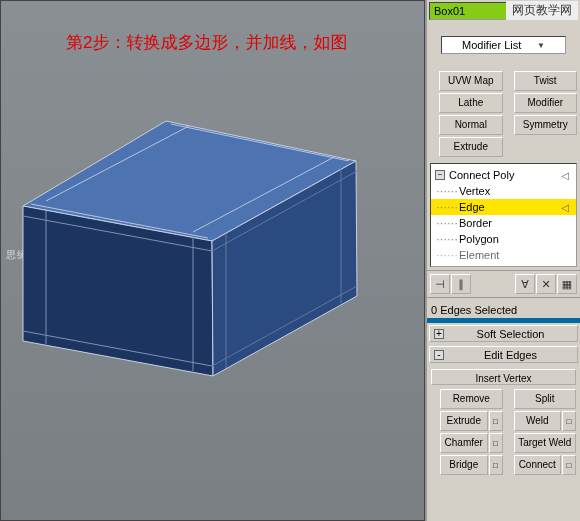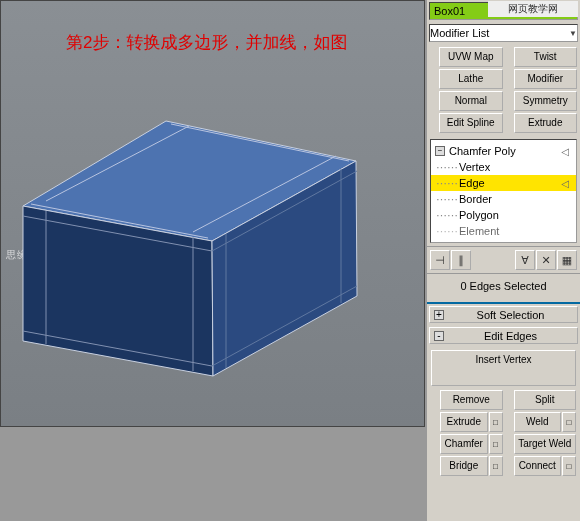--- a/index.html
+++ b/index.html
@@ -7,21 +7,21 @@
       width: 580px;
       height: 521px;
       font-family: "Microsoft YaHei", Arial, sans-serif;
       font-size: 11px;
       display: flex;
       overflow: hidden;
       background: #999;
     }
     .viewport {
       width: 425px;
-      height: 427px;
+      height: 521px;
       background: linear-gradient(180deg, #8a8f94 0%, #7a7f84 100%);
       position: relative;
       border: 1px solid #444;
     }
     .caption {
       position: absolute;
       top: 30px;
       left: 65px;
       color: #e00000;
       font-size: 17px;
@@ -55,22 +55,22 @@
       background: #84cc16;
       border: 1px inset #999;
       padding: 2px 4px;
       margin: 2px;
       font-size: 11px;
       height: 18px;
     }
     .mod-list {
       background: #fff;
       border: 1px inset #999;
-      padding: 2px 0;
-      margin: 2px;
+      padding: 2px 20px;
+      margin: 14px;
       font-size: 11px;
       height: 18px;
       display: flex;
       align-items: center;
       justify-content: space-between;
     }
     .chev { font-size: 8px; color: #444; }
     .btn-grid {
       display: grid;
       grid-template-columns: 1fr 1fr;
@@ -124,24 +124,24 @@
       width: 20px; height: 20px;
       border: 1px outset #fff;
       background: #d4d0c8;
       font-size: 11px;
       display: flex; align-items: center; justify-content: center;
       cursor: pointer;
       color: #333;
     }
     .spacer { flex: 1; }
     .status {
-      text-align: center;
-      padding: 6px 4px 10px;
-      font-size: 11px;
-      border-bottom: 2px solid #0369a1;
+      text-align: left;
+      padding: 6px 4px 2px;
+      font-size: 11px;
+      border-bottom: 5px solid #0369a1;
     }
     .rollup-head {
       display: flex;
       align-items: center;
       background: #d4d0c8;
       border: 1px outset #fff;
       margin: 2px;
       padding: 1px 4px;
       font-size: 11px;
       height: 17px;
@@ -161,21 +161,21 @@
     .wide-btn {
       display: block;
       width: calc(100% - 4px);
       margin: 2px;
       background: #d4d0c8;
       border: 1px outset #fff;
       padding: 3px;
       font-size: 10px;
       text-align: center;
       cursor: pointer;
-      height: 36px;
+      height: 16px;
     }
     .btn-grid2 {
       display: grid;
       grid-template-columns: 1fr 1fr;
       gap: 2px;
       padding: 2px;
     }
     .split-btn {
       display: flex;
       gap: 1px;
@@ -186,24 +186,24 @@
       background: #d4d0c8;
       border: 1px outset #fff;
       font-size: 8px;
       display: flex; align-items: center; justify-content: center;
       cursor: pointer;
     }
     .top-logo {
       position: absolute;
       top: 1px;
       right: 2px;
-      font-size: 10px;
+      font-size: 12px;
       color: #333;
       background: #eee;
-      padding: 1px 20px;
+      padding: 1px 6px;
     }
   </style>
 </head>
 <body>
 
 <div class="viewport">
   <div class="caption">第2步：转换成多边形，并加线，如图</div>
   <div class="watermark">思缘设计论坛 - WWW.MISSYUAN.COM</div>
   <svg class="box3d" viewBox="0 0 350 280">
 
@@ -238,28 +238,27 @@
     <span class="chev">▼</span>
   </div>
 
   <div class="btn-grid">
     <div class="mod-btn">UVW Map</div>
     <div class="mod-btn">Twist</div>
     <div class="mod-btn">Lathe</div>
     <div class="mod-btn">Modifier</div>
     <div class="mod-btn">Normal</div>
     <div class="mod-btn">Symmetry</div>
-    <div class="mod-btn">Edit Spline</div>
     <div class="mod-btn">Extrude</div>
   </div>
 
   <div class="tree-panel">
     <div class="tree-row root">
       <span class="tree-box">−</span>
-      <span>Chamfer Poly</span>
+      <span>Connect Poly</span>
       <span class="tree-end-icon">◁</span>
     </div>
     <div class="tree-row">
       <span class="tree-indent">⋯⋯</span>
       <span>Vertex</span>
     </div>
     <div class="tree-row sel">
       <span class="tree-indent">⋯⋯</span>
       <span>Edge</span>
       <span class="tree-end-icon">◁</span>

